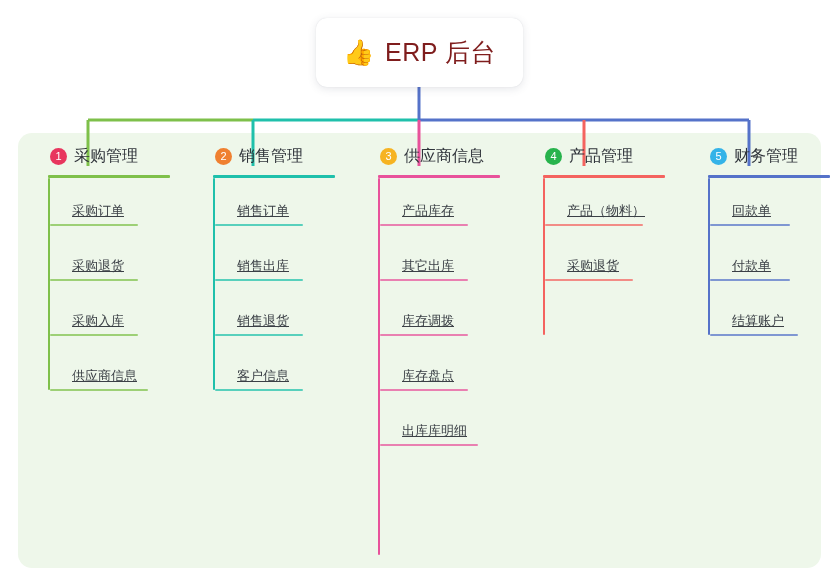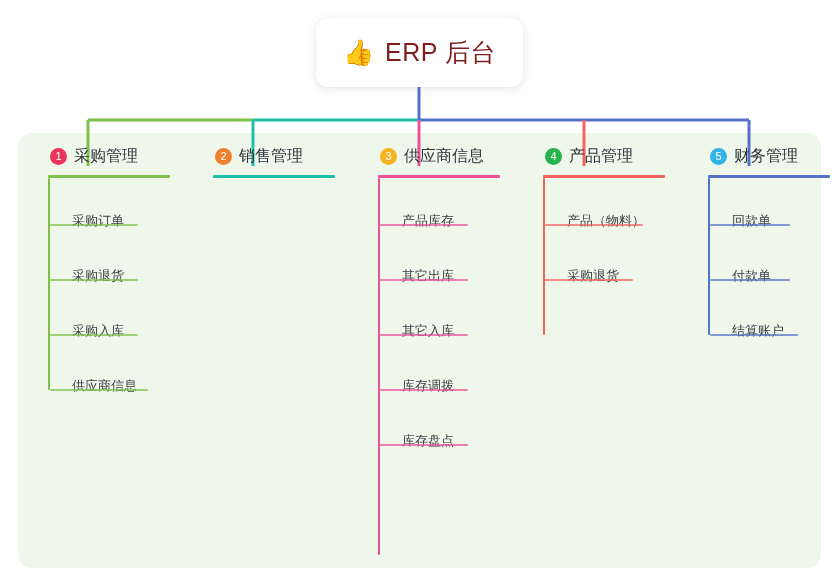--- a/index.html
+++ b/index.html
@@ -124,24 +124,25 @@
   }
   .item {
     position: relative;
     height: 55px;
     box-sizing: border-box;
     padding-left: 24px;
   }
   .item-label {
     position: absolute;
     left: 24px;
-    bottom: 3px;
+    bottom: 13px;
     font-size: 13px;
     color: #3b4046;
     white-space: nowrap;
+    text-decoration: underline;
   }
   .item-rule {
     position: absolute;
     left: 2px;
     bottom: 7px;
     height: 2px;
     width: 90px;
     border-radius: 1px;
   }
 </style>
@@ -195,49 +196,68 @@
             <div class="item-rule" style="background: rgb(126, 192, 74); opacity: 0.72; width: 98px;"></div>
           </div>
         </div>
       </div>
       <div class="column" style="left: 205px;">
         <div class="col-head">
           <span class="badge" style="background: rgb(239, 128, 48);">2</span>
           <span class="col-title">销售管理</span>
         </div>
         <div class="col-rule" style="background: rgb(31, 192, 171); width: 122px;"></div>
+        <div class="items">
+          <div class="spine" style="background: rgb(31, 192, 171); height: 212px;"></div>
+          <div class="item">
+            <span class="item-label">销售订单</span>
+            <div class="item-rule" style="background: rgb(31, 192, 171); opacity: 0.72; width: 88px;"></div>
+          </div>
+          <div class="item">
+            <span class="item-label">销售出库</span>
+            <div class="item-rule" style="background: rgb(31, 192, 171); opacity: 0.72; width: 88px;"></div>
+          </div>
+          <div class="item">
+            <span class="item-label">销售退货</span>
+            <div class="item-rule" style="background: rgb(31, 192, 171); opacity: 0.72; width: 88px;"></div>
+          </div>
+          <div class="item">
+            <span class="item-label">客户信息</span>
+            <div class="item-rule" style="background: rgb(31, 192, 171); opacity: 0.72; width: 88px;"></div>
+          </div>
+        </div>
       </div>
       <div class="column" style="left: 370px;">
         <div class="col-head">
           <span class="badge" style="background: rgb(246, 179, 34);">3</span>
           <span class="col-title">供应商信息</span>
         </div>
         <div class="col-rule" style="background: rgb(232, 82, 155); width: 122px;"></div>
         <div class="items">
           <div class="spine" style="background: rgb(232, 82, 155); height: 377px;"></div>
           <div class="item">
             <span class="item-label">产品库存</span>
             <div class="item-rule" style="background: rgb(232, 82, 155); opacity: 0.72; width: 88px;"></div>
           </div>
           <div class="item">
             <span class="item-label">其它出库</span>
             <div class="item-rule" style="background: rgb(232, 82, 155); opacity: 0.72; width: 88px;"></div>
           </div>
           <div class="item">
-            <span class="item-label">其它入库</span>
-            <div class="item-rule" style="background: rgb(232, 82, 155); opacity: 0.72; width: 88px;"></div>
-          </div>
-          <div class="item">
             <span class="item-label">库存调拨</span>
             <div class="item-rule" style="background: rgb(232, 82, 155); opacity: 0.72; width: 88px;"></div>
           </div>
           <div class="item">
             <span class="item-label">库存盘点</span>
             <div class="item-rule" style="background: rgb(232, 82, 155); opacity: 0.72; width: 88px;"></div>
           </div>
+          <div class="item">
+            <span class="item-label">出库库明细</span>
+            <div class="item-rule" style="background: rgb(232, 82, 155); opacity: 0.72; width: 98px;"></div>
+          </div>
         </div>
       </div>
       <div class="column" style="left: 535px;">
         <div class="col-head">
           <span class="badge" style="background: rgb(39, 179, 76);">4</span>
           <span class="col-title">产品管理</span>
         </div>
         <div class="col-rule" style="background: rgb(244, 99, 95); width: 122px;"></div>
         <div class="items">
           <div class="spine" style="background: rgb(244, 99, 95); height: 157px;"></div>

